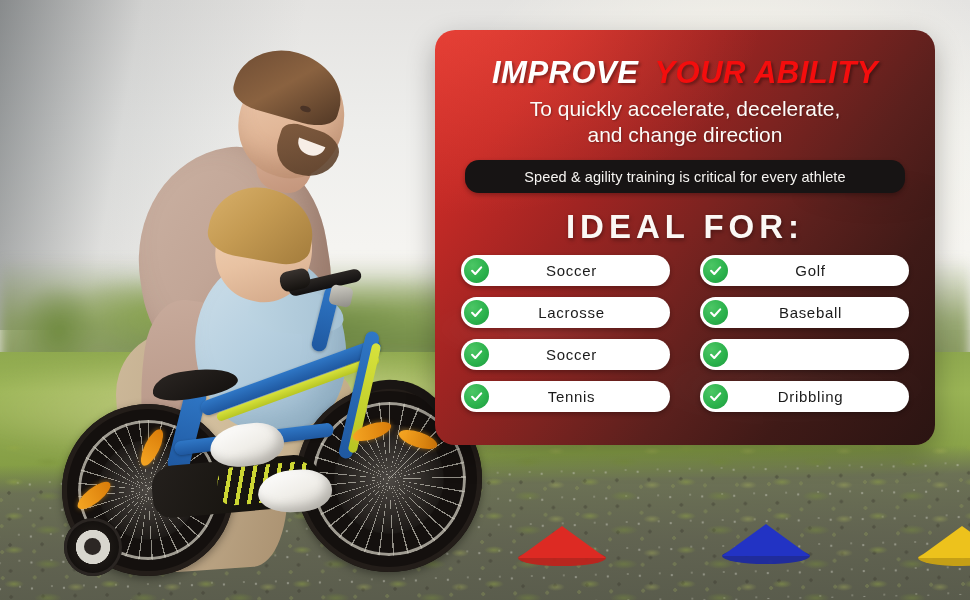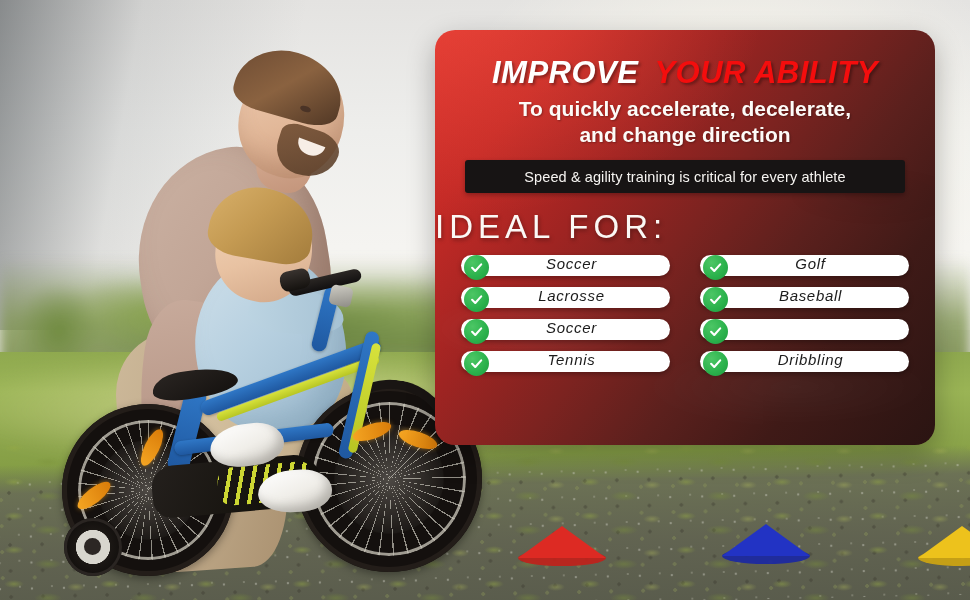--- a/index.html
+++ b/index.html
@@ -428,73 +428,73 @@
   }
   .hl-white { color: #ffffff; }
   .hl-red   { color: #f40d0d; margin-left: 16px; }
 
   .subhead {
     position: absolute;
     left: 26px; right: 26px; top: 66px;
     text-align: center;
     color: #fdfbf8;
     font-size: 21px;
-    font-weight: 700;
+    font-weight: 400;
     line-height: 1.22;
     white-space: pre-line;
     text-shadow: 1px 1px 2px rgba(0,0,0,.30);
   }
 
   .blackbar {
     position: absolute;
     left: 30px; top: 130px;
     width: 440px; height: 33px;
     background: #171414;
-    border-radius: 3px;
+    border-radius: 14px;
     display: flex;
     align-items: center;
     justify-content: center;
     box-shadow: 0 2px 5px rgba(0,0,0,.30);
   }
   .blackbar span {
     color: #f6f4f1;
     font-size: 14.5px;
     font-weight: 400;
     letter-spacing: .1px;
     white-space: nowrap;
   }
 
   .ideal-for {
     position: absolute;
     left: 0; right: 0; top: 178px;
-    text-align: left;
+    text-align: center;
     color: #fbf8f5;
     font-size: 33px;
-    font-weight: 400;
+    font-weight: 700;
     letter-spacing: 5px;
     text-shadow: 1px 2px 4px rgba(0,0,0,.35);
   }
 
   .pill-grid {
     position: absolute;
     left: 26px; top: 225px;
     width: 448px;
     display: grid;
     grid-template-columns: 209px 209px;
     column-gap: 30px;
     row-gap: 11px;
   }
   .pill {
     position: relative;
-    height: 21px;
+    height: 31px;
     background: #ffffff;
     border-radius: 16px;
     display: flex;
+    align-items: center;
     box-shadow: 0 2px 5px rgba(0,0,0,.30);
-    font-style: italic;
   }
   .pill .check {
     position: absolute;
     left: 3px;
     width: 25px; height: 25px;
     border-radius: 50%;
     background: radial-gradient(circle at 34% 30%, #4cc665, #2bb24c 58%, #1f9a40 100%);
     display: flex;
     align-items: center;
     justify-content: center;

